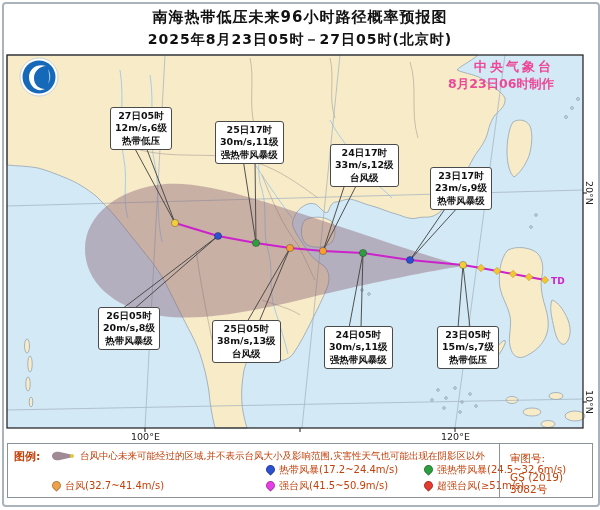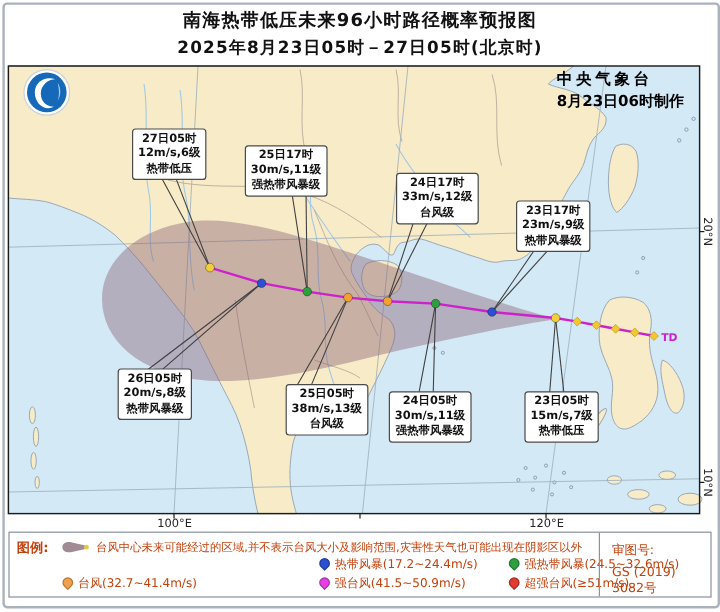--- a/index.html
+++ b/index.html
@@ -8,21 +8,21 @@
     font-family:"DejaVu Sans","Liberation Sans",sans-serif;overflow:hidden;
   }
   .frame{
     position:absolute;left:2px;top:2px;width:594px;height:501px;
     border:2px solid #aab3bc;border-radius:4px;pointer-events:none;z-index:40;
   }
   #map-svg{position:absolute;left:0;top:0;z-index:1;}
   .title-wrap{position:absolute;left:0;top:8px;width:600px;text-align:center;z-index:5;color:#111;}
   .title-line1{font-size:15px;font-weight:bold;letter-spacing:1px;}
   .title-line2{font-size:14px;font-weight:bold;margin-top:4px;letter-spacing:1px;}
-  .agency-wrap{position:absolute;right:30px;top:58px;text-align:left;z-index:6;color:#000000;line-height:1.35;}
+  .agency-wrap{position:absolute;right:46px;top:58px;text-align:right;z-index:6;color:#ec4899;line-height:1.35;}
   .agency-line1{font-size:13px;font-weight:bold;letter-spacing:3px;}
   .agency-line2{font-size:12.5px;font-weight:bold;}
   .logo{position:absolute;left:18px;top:56px;z-index:6;}
   .wpbox{
     position:absolute;background:#fff;border:1.5px solid #4a4a4a;border-radius:3px;
     padding:2px 4px;font-size:9.5px;font-weight:bold;color:#111;text-align:center;
     line-height:1.3;white-space:nowrap;z-index:10;
   }
   .wp-line{display:block;}
   .lon-label{position:absolute;font-size:9.5px;color:#222;z-index:5;}
@@ -237,26 +237,26 @@
     <div class="wpbox" style="left: 324px; top: 326px;">
       <span class="wp-line">24日05时</span>
       <span class="wp-line">30m/s,11级</span>
       <span class="wp-line">强热带风暴级</span>
     </div>
     <div class="wpbox" style="left: 330px; top: 144px;">
       <span class="wp-line">24日17时</span>
       <span class="wp-line">33m/s,12级</span>
       <span class="wp-line">台风级</span>
     </div>
-    <div class="wpbox" style="left: 212px; top: 320px; margin-left: 26px;">
+    <div class="wpbox" style="left: 212px; top: 320px;">
       <span class="wp-line">25日05时</span>
       <span class="wp-line">38m/s,13级</span>
       <span class="wp-line">台风级</span>
     </div>
-    <div class="wpbox" style="left: 204px; top: 121px;">
+    <div class="wpbox" style="left: 215px; top: 121px;">
       <span class="wp-line">25日17时</span>
       <span class="wp-line">30m/s,11级</span>
       <span class="wp-line">强热带风暴级</span>
     </div>
     <div class="wpbox" style="left: 98px; top: 307px;">
       <span class="wp-line">26日05时</span>
       <span class="wp-line">20m/s,8级</span>
       <span class="wp-line">热带风暴级</span>
     </div>
     <div class="wpbox" style="left: 110px; top: 107px;">

